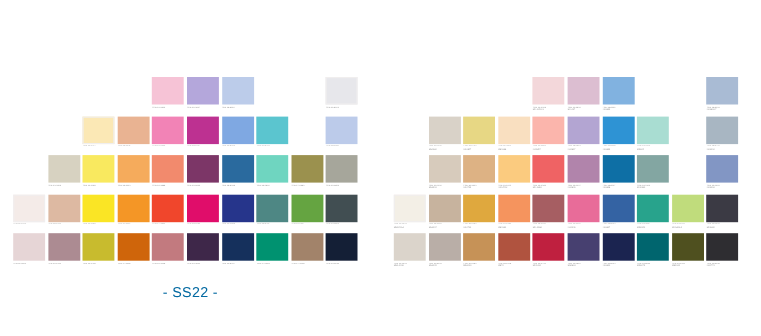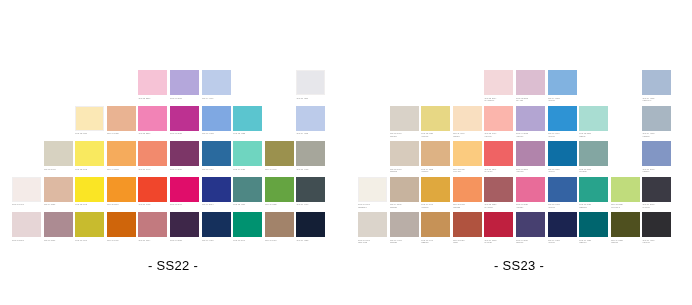--- a/index.html
+++ b/index.html
@@ -58,21 +58,21 @@
   .code .l2{ display:block; }
 
   .season-title{
     position:absolute;
     left:0;
     top:258px;
     width:346px;
     text-align:center;
     font-size:13px;
     line-height:16px;
-    color:#000000;
+    color:#0369a1;
     font-family:"Liberation Sans", sans-serif;
     letter-spacing:0.3px;
   }
 </style>
 </head>
 <body>
 
 <div class="board">
 
   <div class="panel" id="panel-ss22">
@@ -397,16 +397,15 @@
         </div>
         <div class="cell" style="left: 264.8px; top: 212.4px;">
           <span class="swatch" title="TPG 19-0323 MB0066" style="background: rgb(79, 80, 31);"></span>
           <span class="code">TPG 19-0323<span class="l2">MB0066</span></span>
         </div>
         <div class="cell" style="left: 296.4px; top: 212.4px;">
           <span class="swatch" title="TPG 19-4008 HC0773" style="background: rgb(46, 45, 49);"></span>
           <span class="code">TPG 19-4008<span class="l2">HC0773</span></span>
         </div>
       </div>
-    <div class="season-title">- SS23 -</div>
   </div>
 
 </div>
 
 </body></html>

